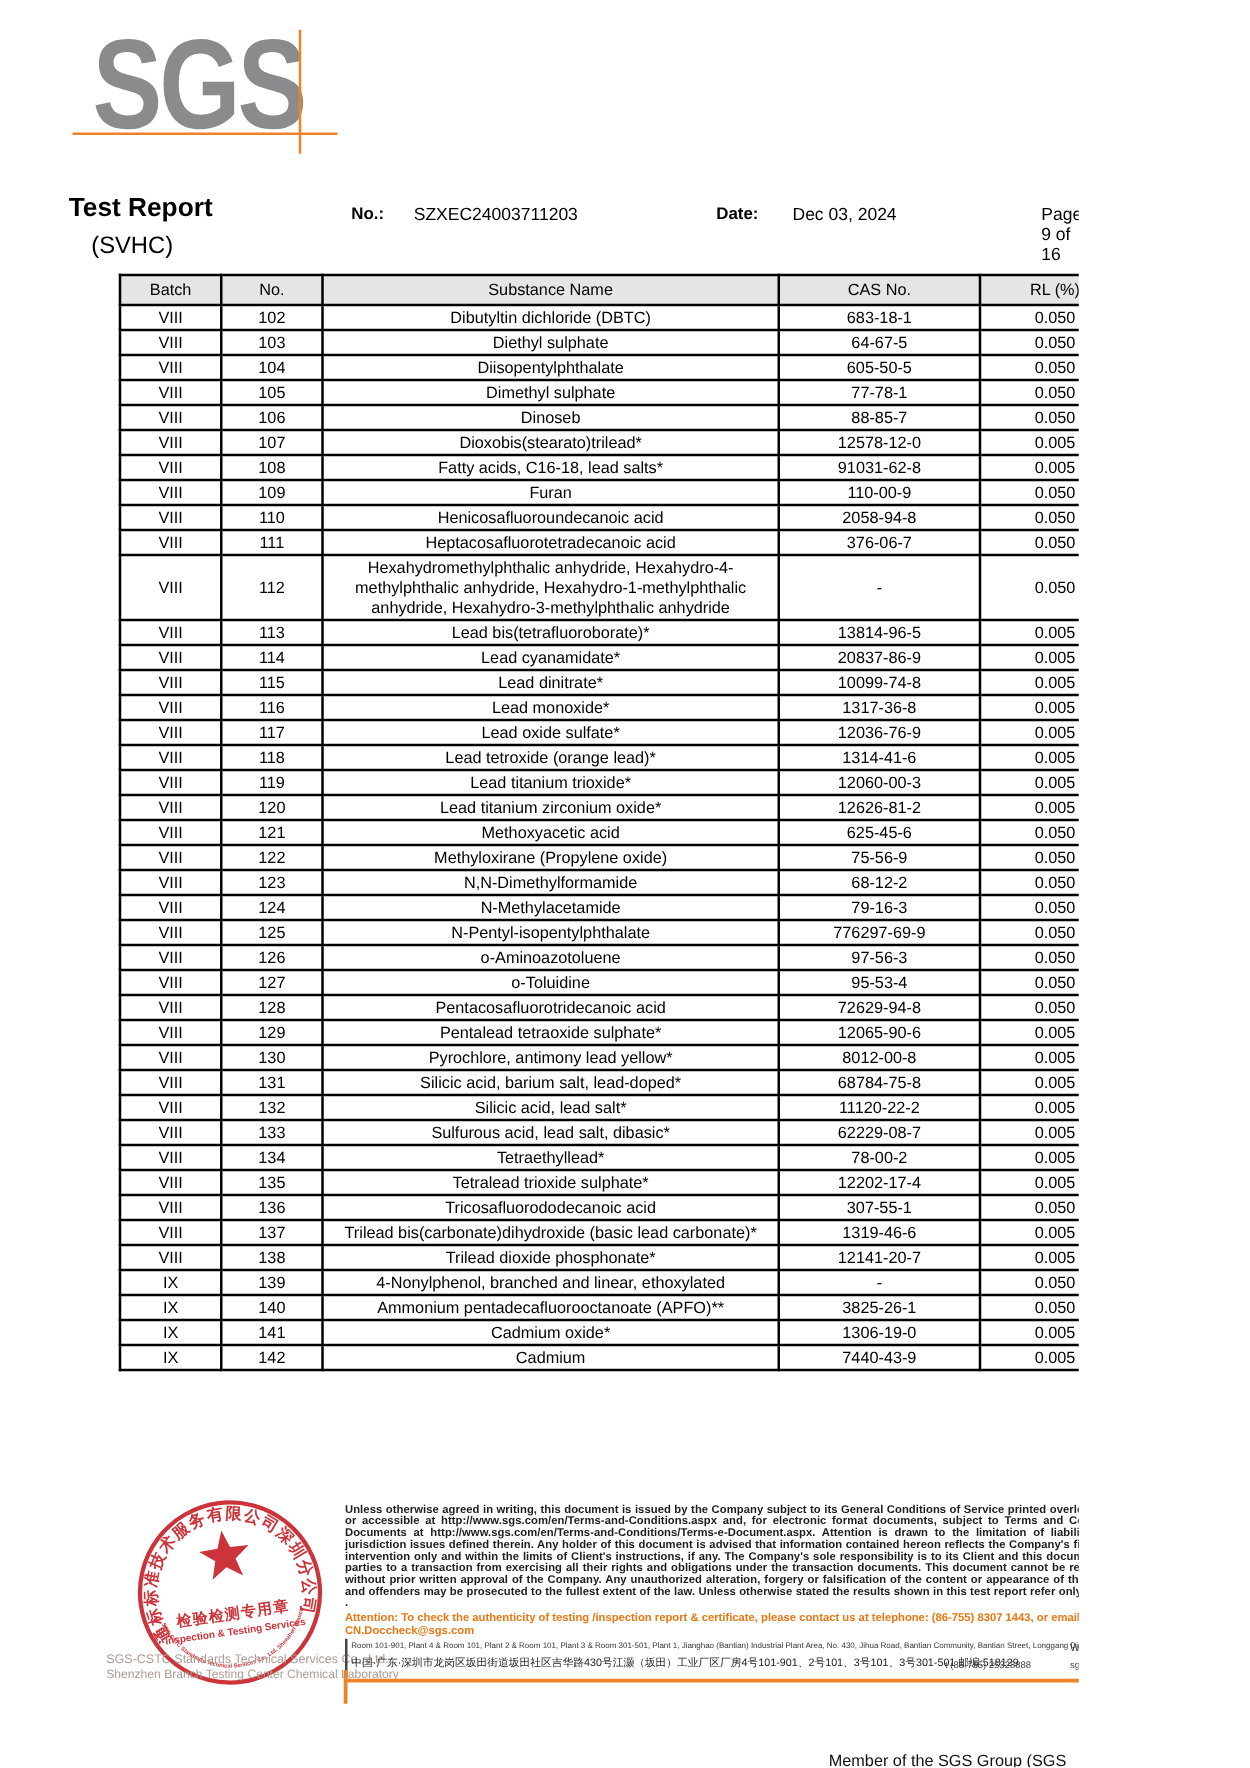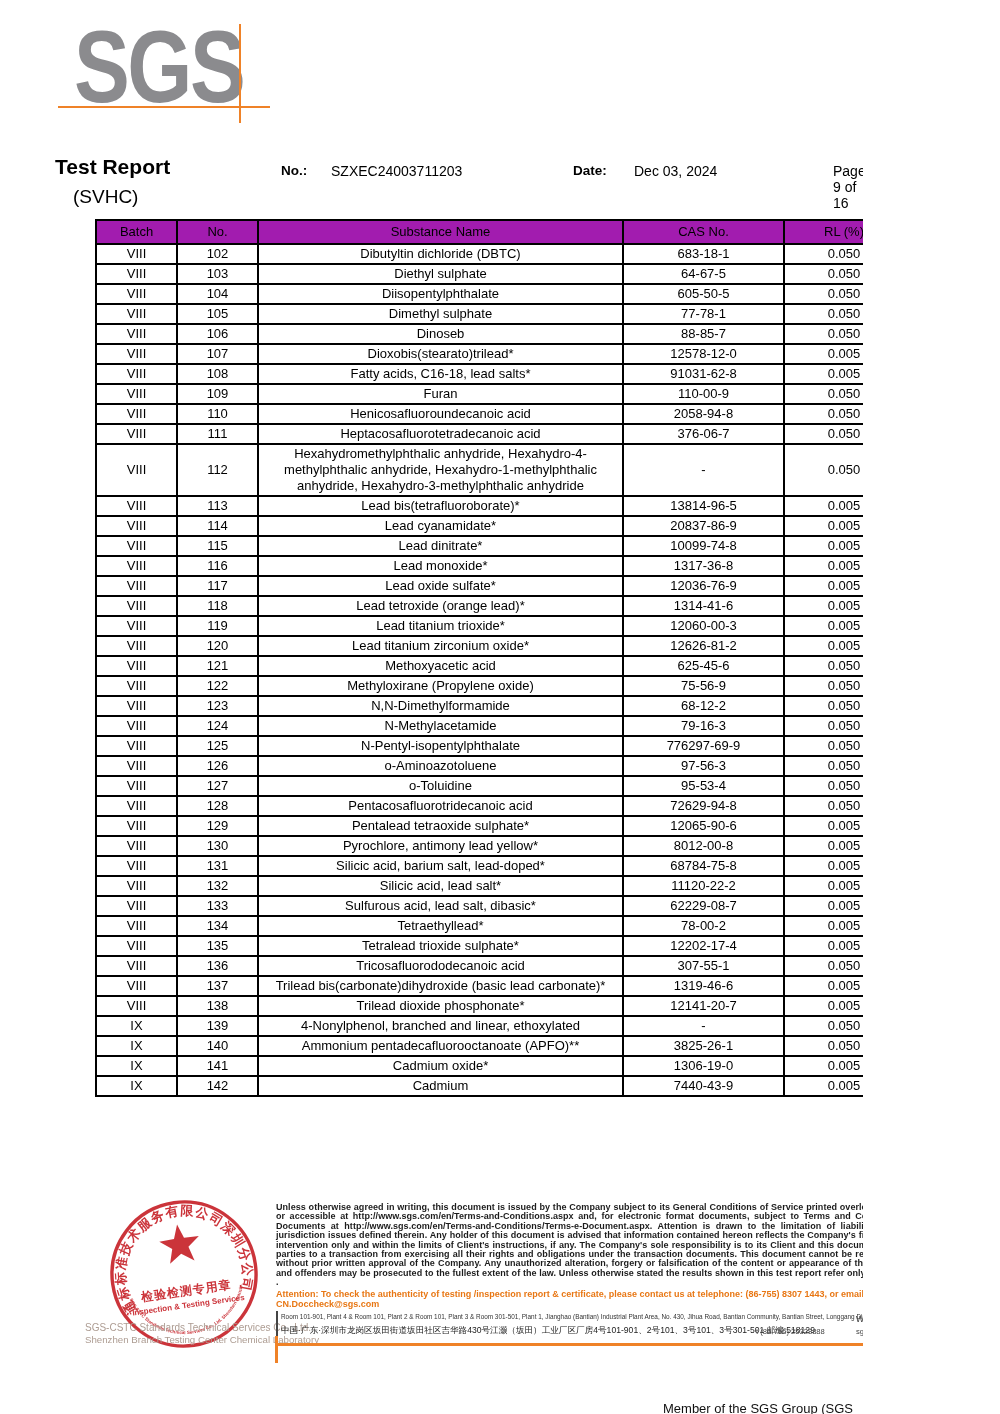--- a/index.html
+++ b/index.html
@@ -20,21 +20,21 @@
   .meta.b{font-weight:700;}
   .no-label{left:281px;}  .no-value{left:331px;font-weight:400;font-size:14px;}
   .date-label{left:573px;} .date-value{left:634px;font-weight:400;font-size:14px;}
   .page-no{left:833px;font-weight:400;font-size:14px;}
 
   
   table.svhc{position:absolute;left:95px;top:219px;width:810px;border-collapse:collapse;
              table-layout:fixed;font-size:13px;}
   table.svhc th,table.svhc td{border:2px solid #000;text-align:center;vertical-align:middle;
              padding:1px 2px;line-height:16px;font-weight:400;word-wrap:break-word;}
-  table.svhc th{background:#a21caf;padding:3px 2px;}
+  table.svhc th{background:#e5e5e5;padding:3px 2px;}
   .c0{width:81px;} .c1{width:81px;} .c2{width:365px;} .c3{width:161px;} .c4{width:120px;}
 
   
   .legal{position:absolute;left:276px;top:1203px;width:692px;font-size:9px;line-height:9.4px;
          text-align:justify;color:#1c1c1c;font-weight:700;letter-spacing:0.05px;}
   .legal .u{}
   .attention{position:absolute;left:276px;top:1290px;width:692px;font-size:9px;line-height:9.6px;
              color:#e87714;font-weight:700;}
   .addr-tick{position:absolute;left:276px;top:1311px;width:1.5px;height:31px;background:#444;}
   .addr-en{position:absolute;left:281px;top:1313px;font-size:6.4px;color:#333;white-space:nowrap;}

